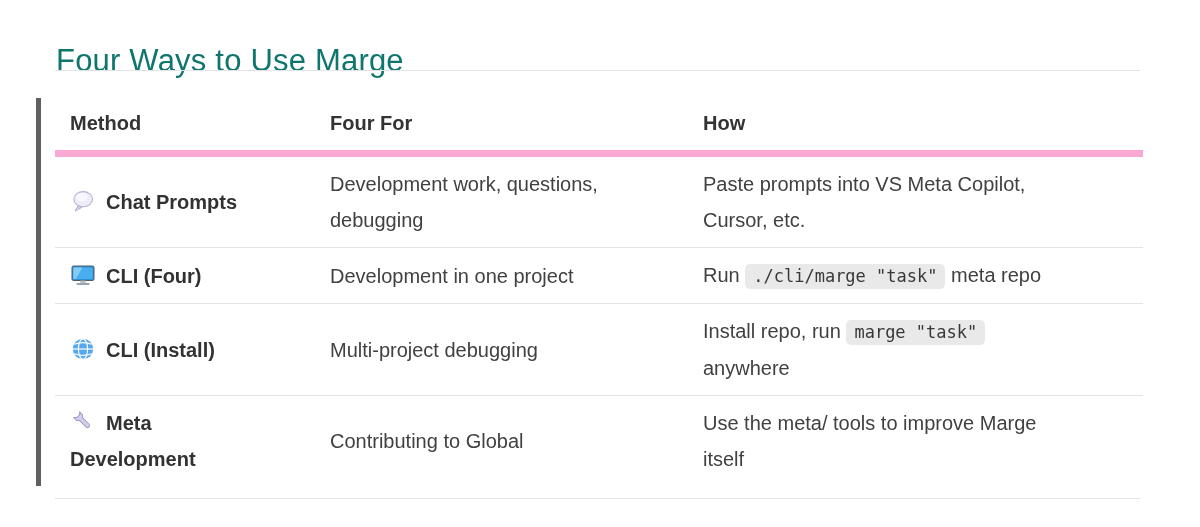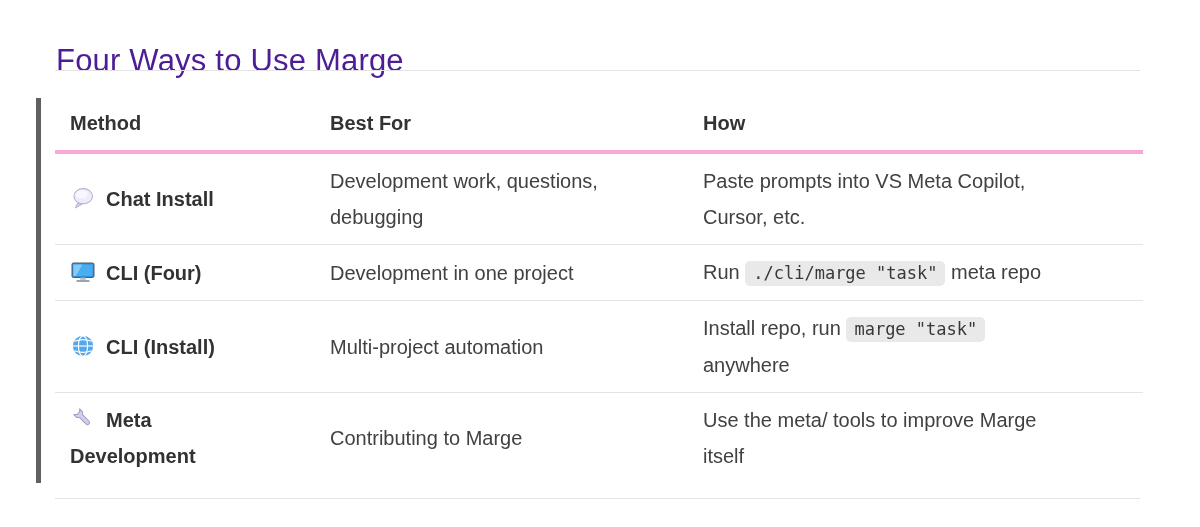--- a/index.html
+++ b/index.html
@@ -8,21 +8,21 @@
     position: relative;
     font-family: "Liberation Sans", sans-serif;
     overflow: hidden;
   }
 
   .page-title {
     position: absolute;
     left: 56px; top: 22px;
     font-size: 31px;
     font-weight: 400;
-    color: #4c1d95;
+    color: #0f766e;
     letter-spacing: 0.2px;
   }
   .title-rule {
     position: absolute;
     left: 55px; top: 70px;
     width: 1085px; height: 1px;
     background: #e4e4e4;
   }
   .bottom-rule {
     position: absolute;
@@ -45,21 +45,21 @@
     table-layout: fixed;
     width: 1088px;
   }
   .marge-table th {
     text-align: left;
     font-size: 20px;
     font-weight: 700;
     color: #333333;
     padding: 12px 10px 14px 0;
     line-height: 26px;
-    border-bottom: 4px solid #f9a8d4;
+    border-bottom: 7px solid #f9a8d4;
   }
   .marge-table th.c-method { padding-left: 15px; }
   .marge-table td {
     font-size: 20px;
     color: #414141;
     line-height: 36px;
     vertical-align: middle;
     border-bottom: 1px solid #e4e4e4;
     padding: 9px 20px 9px 0;
   }
@@ -97,31 +97,31 @@
 <div class="table-wrap">
   <table class="marge-table">
     <colgroup>
       <col style="width:275px">
         <col style="width:373px">
         <col style="width:440px">
     </colgroup>
     <thead>
       <tr>
         <th class="c-method">Method</th>
-        <th>Best For</th>
+        <th>Four For</th>
         <th>How</th>
       </tr>
     </thead>
     <tbody>
       <tr>
         <td class="c-method"><span class="icon"><svg width="26" height="26" viewBox="0 0 26 26">
                 <path d="M7.5 18.5 L5.2 23 L12.2 19.2 Z" fill="#ddd6f0" stroke="#b6aed2" stroke-width="1" stroke-linejoin="round"></path>
                 <ellipse cx="13.2" cy="11.2" rx="9.3" ry="7.6" fill="#efecfa" stroke="#b9b1d4" stroke-width="1.1"></ellipse>
                 <ellipse cx="11.8" cy="9.2" rx="5.8" ry="4.2" fill="#ffffff" opacity="0.6"></ellipse>
-              </svg></span><span class="wrap">Chat Install</span></td>
+              </svg></span><span class="wrap">Chat Prompts</span></td>
         <td><span class="wrap">Development work, questions,
 debugging</span></td>
         <td><span class="wrap">Paste prompts into VS Meta Copilot,
 Cursor, etc.</span></td>
       </tr>
       <tr>
         <td class="c-method"><span class="icon"><svg width="26" height="26" viewBox="0 0 26 26">
                 <rect x="2" y="4" width="22" height="14.5" rx="1.4" fill="#2f8fd6" stroke="#4e5a66" stroke-width="1"></rect>
                 <rect x="3.4" y="5.4" width="19.2" height="11.7" rx="0.6" fill="#49aef0"></rect>
                 <path d="M3.4 5.4 L12.5 5.4 L5.8 17.1 L3.4 17.1 Z" fill="#8ed0f8" opacity="0.85"></path>
@@ -134,32 +134,32 @@
       <tr>
         <td class="c-method"><span class="icon"><svg width="26" height="26" viewBox="0 0 26 26">
                 <circle cx="13" cy="13" r="10.2" fill="#55a8ec"></circle>
                 <g stroke="#ffffff" stroke-width="1.15" fill="none">
                   <ellipse cx="13" cy="13" rx="4.6" ry="10.2"></ellipse>
                   <line x1="2.8" y1="13" x2="23.2" y2="13"></line>
                   <path d="M4.3 8.2 Q13 5 21.7 8.2"></path>
                   <path d="M4.3 17.8 Q13 21 21.7 17.8"></path>
                 </g>
               </svg></span><span class="wrap">CLI (Install)</span></td>
-        <td><span class="wrap">Multi-project automation</span></td>
+        <td><span class="wrap">Multi-project debugging</span></td>
         <td><span class="wrap">Install repo, run </span><code class="chip">marge "task"</code><span class="wrap">
 anywhere</span></td>
       </tr>
       <tr>
         <td class="c-method"><span class="icon"><svg width="26" height="26" viewBox="0 0 26 26">
                 <g transform="rotate(-45 13 13)">
                   <path d="M9.6 3.4 L9.6 7.6 L11.6 9.6 L11.6 18.6 A2.1 2.1 0 0 0 15.8 18.6 L15.8 9.6 L17.8 7.6 L17.8 3.4 L15.6 5.6 L11.8 5.6 Z" fill="#d4cdec" stroke="#a49cc2" stroke-width="1" stroke-linejoin="round"></path>
                 </g>
               </svg></span><span class="wrap">Meta
 Development</span></td>
-        <td><span class="wrap">Contributing to Marge</span></td>
+        <td><span class="wrap">Contributing to Global</span></td>
         <td><span class="wrap">Use the meta/ tools to improve Marge
 itself</span></td>
       </tr>
     </tbody>
   </table>
 </div>
 
 <div class="bottom-rule"></div>
 
 </body></html>

